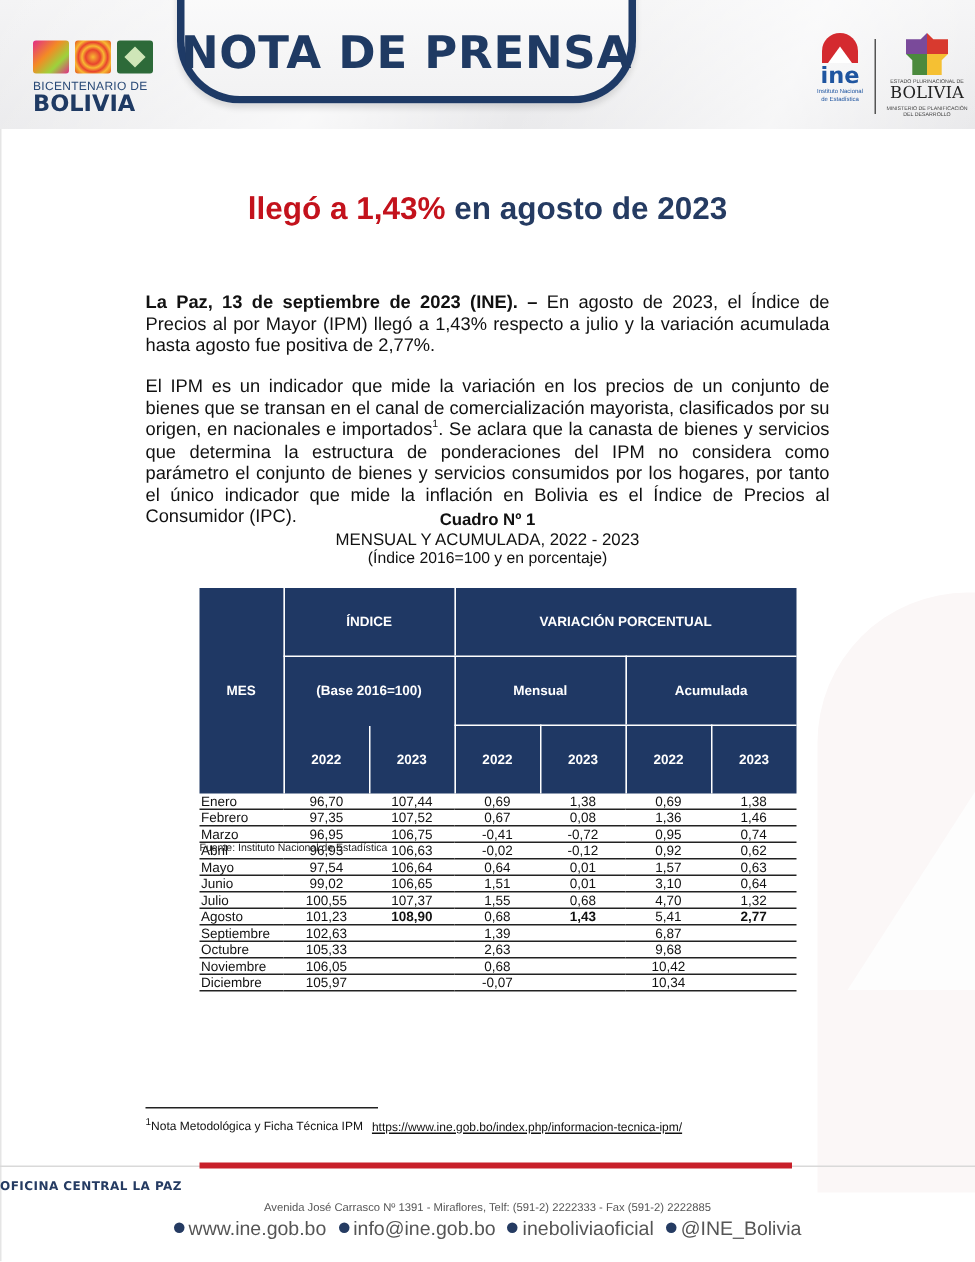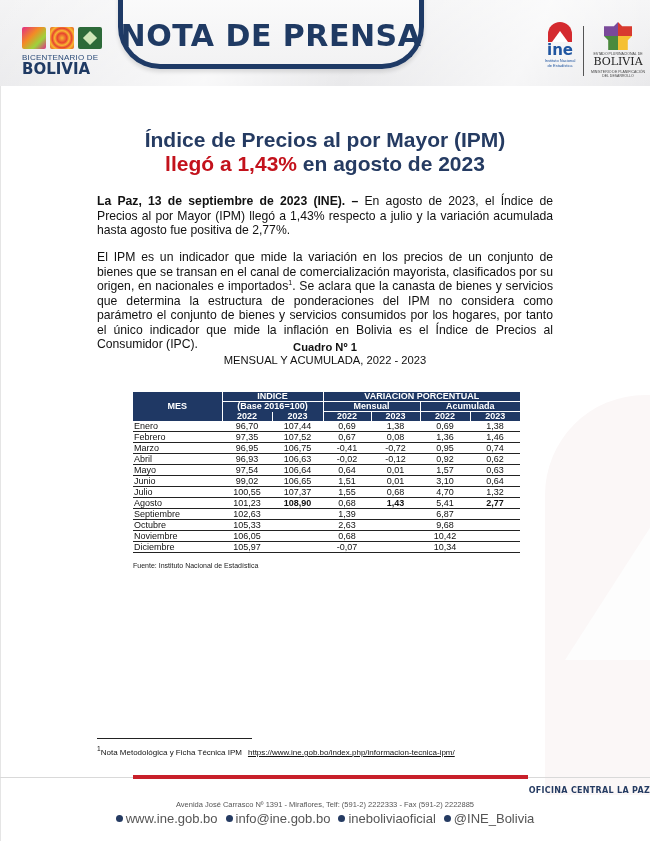--- a/index.html
+++ b/index.html
@@ -75,39 +75,39 @@
     .para b { font-weight: bold; }
     .para sup { font-size: 7px; line-height: 0; }
 
     
     .caption { position: absolute; left: 120px; top: 341px; width: 410px; text-align: center; font-size: 11.2px; line-height: 12.5px; color: #111; }
     .caption b { font-weight: bold; }
     .caption .sub { font-size: 10.5px; }
 
     
     .tbl { position: absolute; left: 133px; top: 392px; width: 387px; border-collapse: collapse; font-size: 9px; }
-    .tbl th { background: #1f3864; color: #ffffff; font-weight: bold; text-align: center; height: 9px; line-height: 9px; padding: 0; font-size: 9px; }
+    .tbl th { background: #1f3864; color: #ffffff; font-weight: bold; text-align: center; height: 9px; line-height: 9px; padding: 18px; font-size: 9px; }
     .tbl th.bl { border-left: 1px solid #ffffff; }
     .tbl th.bb { border-bottom: 1px solid #ffffff; }
     .tbl td { height: 10.2px; line-height: 10px; padding: 0; text-align: center; border-bottom: 1px solid #222; color: #111; }
     .tbl td.mes { text-align: left; padding-left: 1px; }
     .tbl td.bold { font-weight: bold; }
     .tbl tr.lastrow td { border-bottom: 1.5px solid #222; }
 
     .fuente { position: absolute; left: 133px; top: 562px; font-size: 7px; color: #222; }
 
     
     .fn-rule { position: absolute; left: 97px; top: 738px; width: 155px; height: 1px; background: #222; }
     .footnote { position: absolute; left: 97px; top: 745px; font-size: 8px; color: #111; white-space: nowrap; }
     .footnote a { color: #111; text-decoration: underline; margin-left: 6px; }
 
     
     .footer-line { position: absolute; left: 0; top: 777px; width: 650px; height: 1px; background: #d9d9d9; }
     .footer-red { position: absolute; left: 133px; top: 775px; width: 395px; height: 4px; background: #c8202a; }
-    .footer-office { position: absolute; left: 0; top: 786px; width: 650px; text-align: right; font-family: "DejaVu Sans", sans-serif; font-weight: bold; font-size: 8px; color: #253b62; letter-spacing: 0.3px; padding-left: 42px; }
+    .footer-office { position: absolute; left: 0; top: 786px; width: 650px; text-align: left; font-family: "DejaVu Sans", sans-serif; font-weight: bold; font-size: 8px; color: #253b62; letter-spacing: 0.3px; }
     .footer-addr { position: absolute; left: 0; top: 800px; width: 650px; text-align: center; font-size: 7.5px; color: #555; }
     .footer-contacts { position: absolute; left: 0; top: 811px; width: 650px; display: flex; justify-content: center; gap: 8px; font-size: 13px; color: #555; }
     .contact { display: flex; align-items: center; gap: 3px; }
     .cicon { width: 7px; height: 7px; border-radius: 50%; background: #253b62; display: inline-block; }
     .page-edge { position: absolute; left: 0; top: 86px; width: 1px; height: 755px; background: #e5e5e5; }
   </style>
 </head>
 <body>
 
 <div class="watermark"></div>
@@ -138,31 +138,31 @@
   <div class="logo-divider"></div>
   <div class="bolivia-logo">
     <div class="bolivia-emblem"></div>
     <div class="bolivia-sm">ESTADO PLURINACIONAL DE</div>
     <div class="bolivia-word">BOLIVIA</div>
     <div class="bolivia-sm">MINISTERIO DE PLANIFICACIÓN DEL DESARROLLO</div>
   </div>
 </div>
 
 <div class="headline">
-  <div>Índice de Precios al por Mayor (IPM)</div>
   <div><span class="red">llegó a 1,43%</span><span> en agosto de 2023</span></div>
 </div>
 
 <div class="para p1"><b>La Paz, 13 de septiembre de 2023 (INE). –</b><span> En agosto de 2023, el Índice de Precios al por Mayor (IPM) llegó a 1,43% respecto a julio y la variación acumulada hasta agosto fue positiva de 2,77%.</span></div>
 
 <div class="para p2"><span>El IPM es un indicador que mide la variación en los precios de un conjunto de bienes que se transan en el canal de comercialización mayorista, clasificados por su origen, en nacionales e importados</span><sup>1</sup><span>.  Se aclara que la canasta de bienes y servicios que determina la estructura de ponderaciones del IPM no considera como parámetro el conjunto de bienes y servicios consumidos por los hogares, por tanto el único indicador que mide la inflación en Bolivia es el Índice de Precios al Consumidor (IPC).</span></div>
 
 <div class="caption">
   <div><b>Cuadro Nº 1</b></div>
   <div>MENSUAL Y ACUMULADA, 2022 - 2023</div>
+  <div class="sub">(Índice 2016=100 y en porcentaje)</div>
 </div>
 
 <table class="tbl">
   <colgroup>
     <col style="width:89px">
       <col style="width:50px">
       <col style="width:51px">
       <col style="width:48px">
       <col style="width:49px">
       <col style="width:50px">

